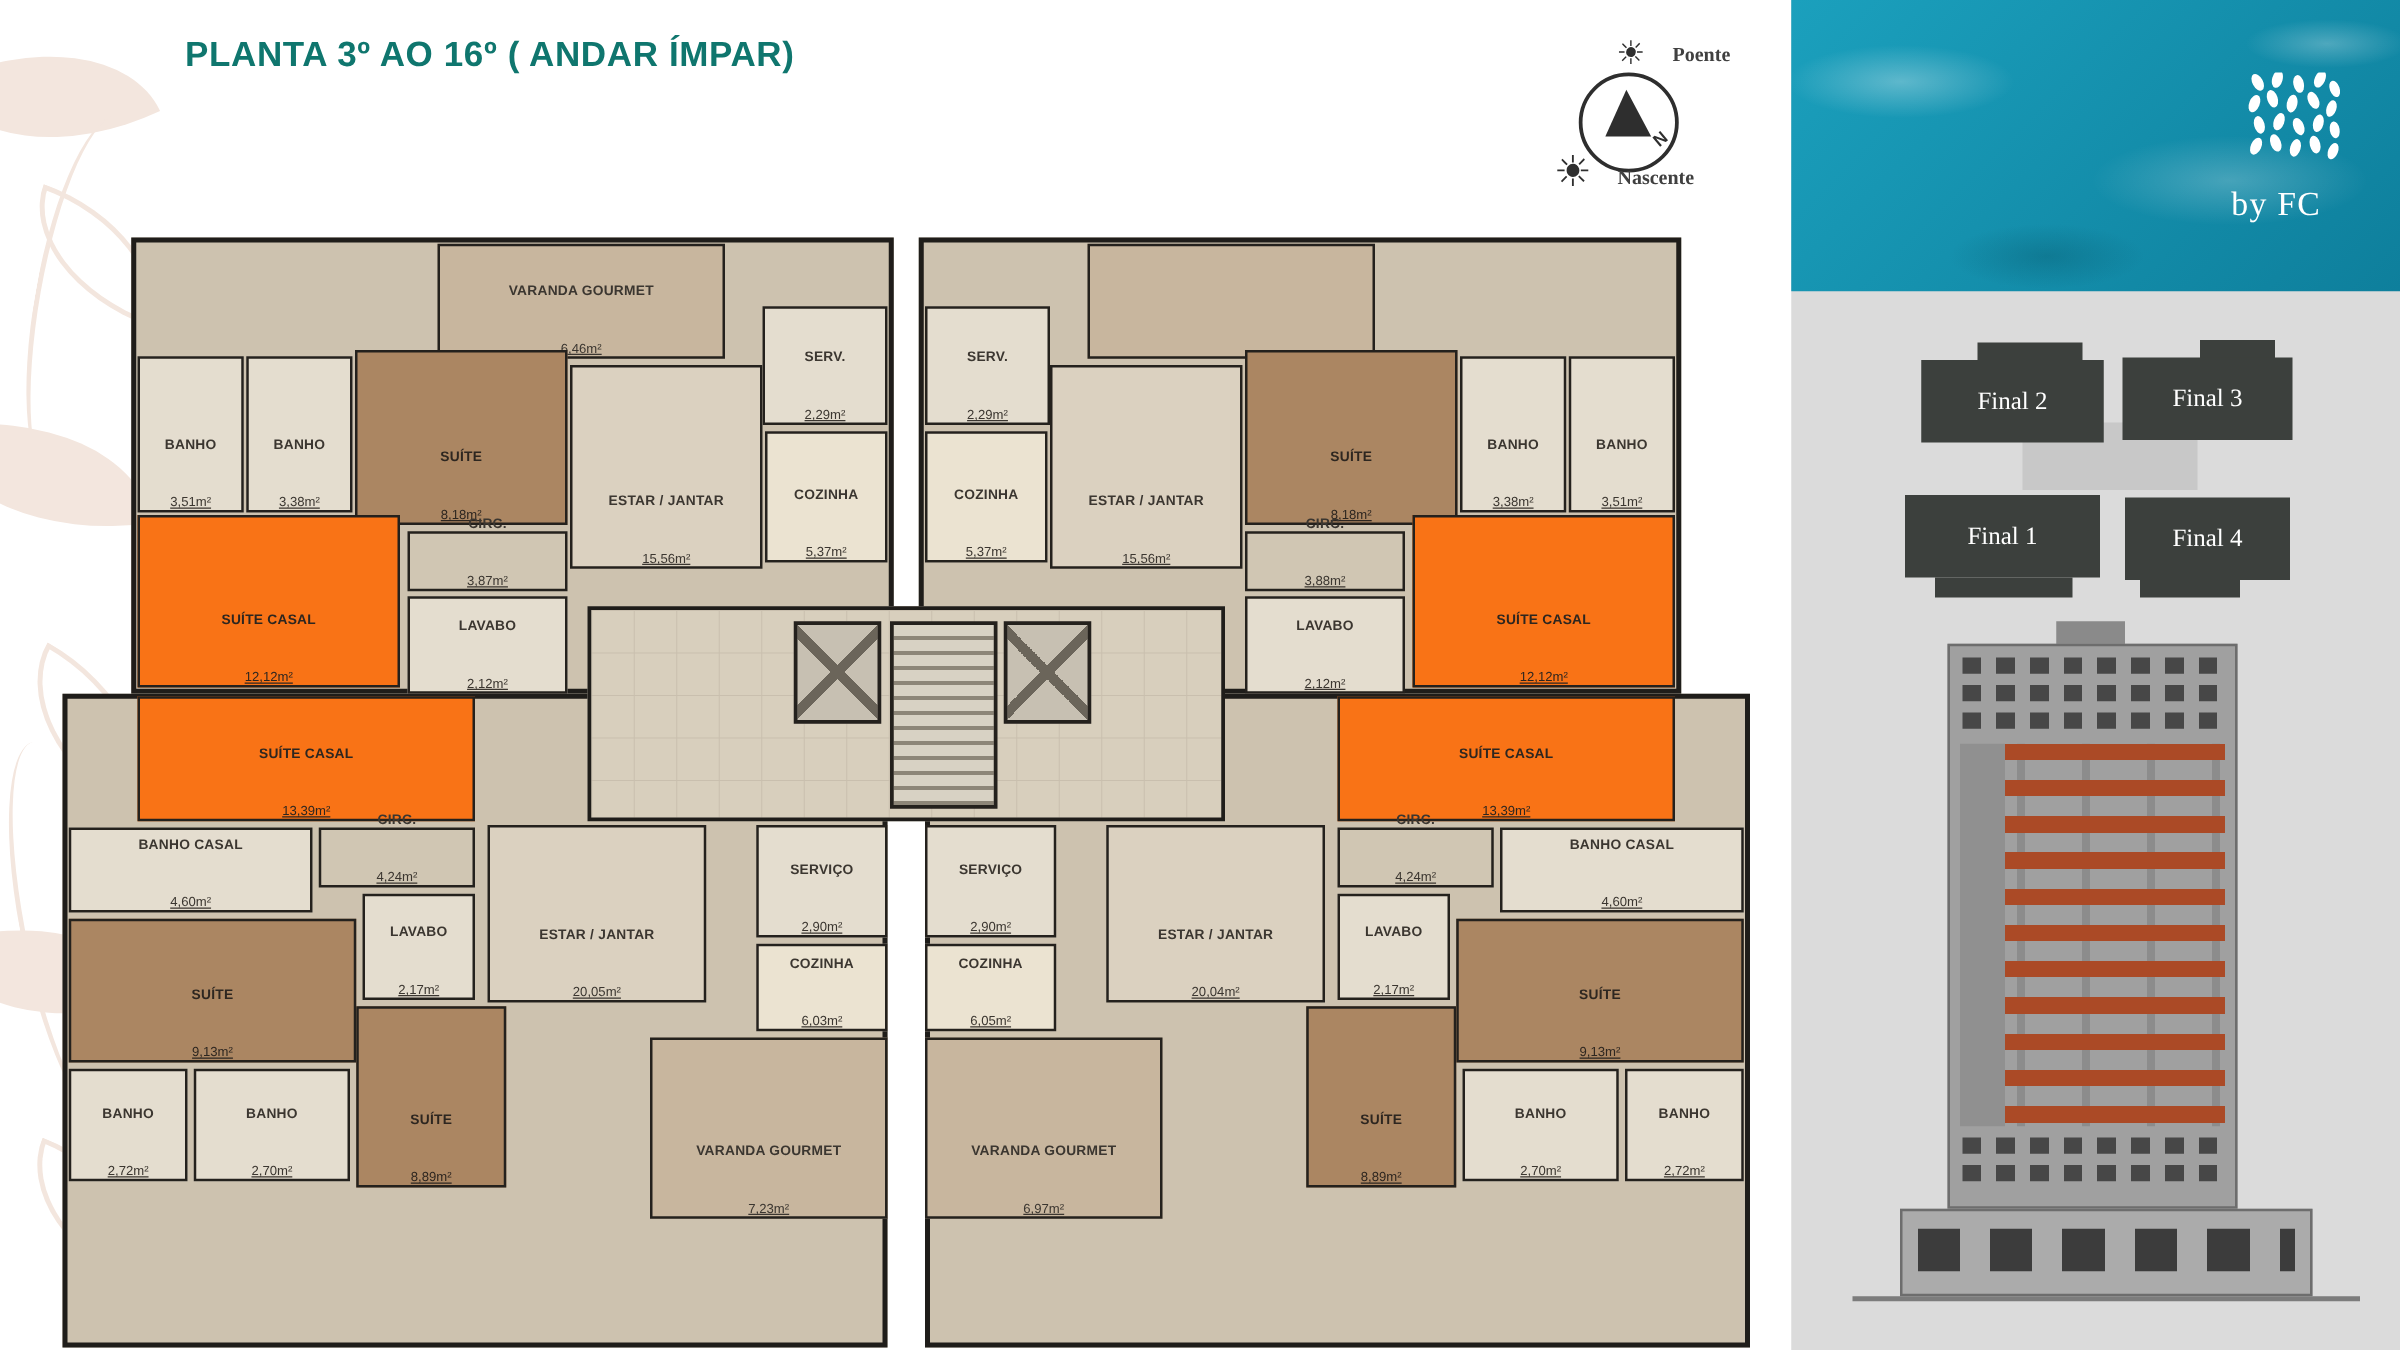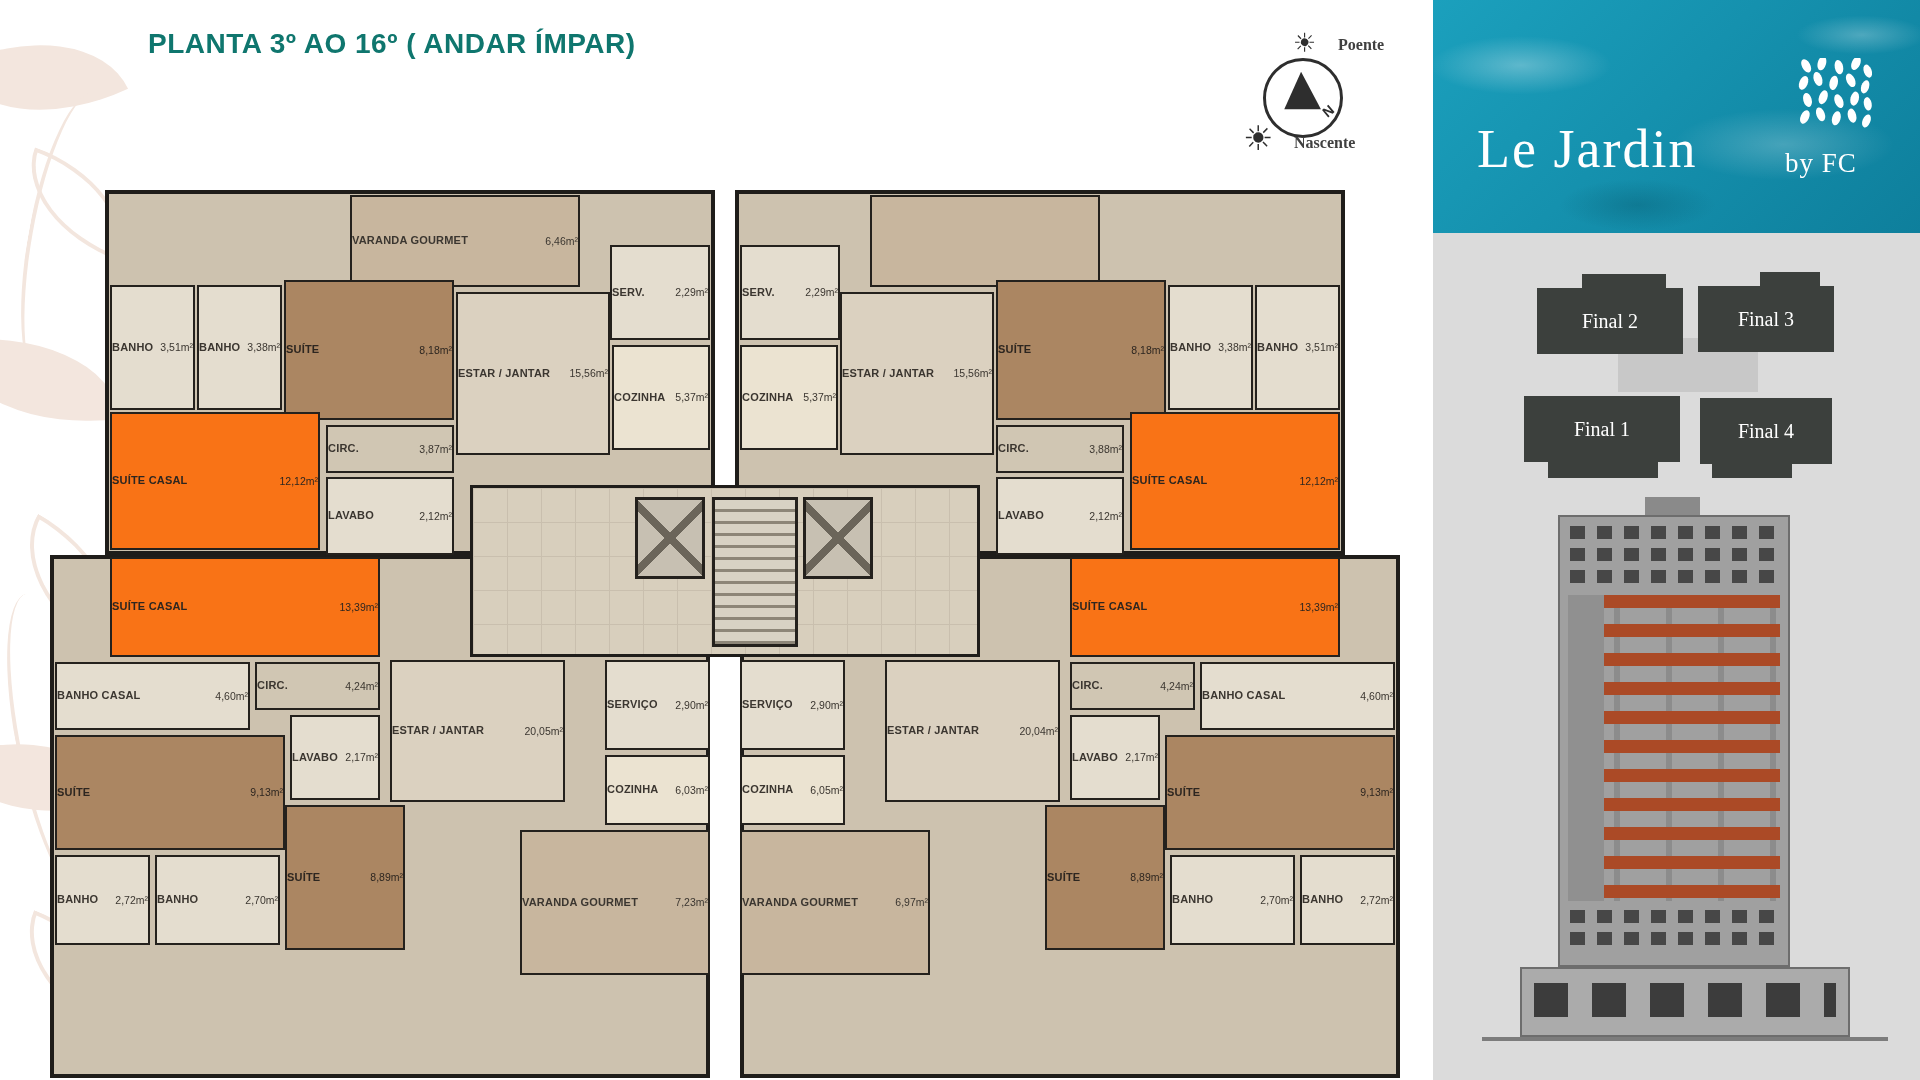--- a/index.html
+++ b/index.html
@@ -31,23 +31,23 @@
   .corridor{position:absolute;background:#d8cfbd;border:3px solid #1f1d1a;box-sizing:border-box;z-index:2;
             background-image:linear-gradient(#c9bfae 1px,transparent 1px),
                              linear-gradient(90deg,#c9bfae 1px,transparent 1px);
             background-size:34px 34px;}
   .elev{position:absolute;background:#c7c0b2;border:3px solid #24211d;box-sizing:border-box;z-index:3;
         background-image:linear-gradient(45deg,transparent 46%,#6b655a 46%,#6b655a 54%,transparent 54%),
                          linear-gradient(-45deg,transparent 46%,#6b655a 46%,#6b655a 54%,transparent 54%);}
   .stairwell{position:absolute;border:3px solid #24211d;box-sizing:border-box;z-index:3;
              background:repeating-linear-gradient(180deg,#d8d2c4 0 9px,#8d8678 9px 12px);}
   .room{position:absolute;border:2px solid #24211d;box-sizing:border-box;display:flex;
-        flex-direction:row;align-items:center;justify-content:space-between;text-align:center;z-index:4;}
+        flex-direction:column;align-items:center;justify-content:flex-end;text-align:center;z-index:4;gap:33px;}
   .room b{font:bold 11px/1.2 "Liberation Sans",sans-serif;color:#3b3630;letter-spacing:.2px;}
-  .room i{font-style:normal;font:10.5px/1.15 "Liberation Sans",sans-serif;color:#3b3630;}
+  .room i{font-style:normal;font:10.5px/1.15 "Liberation Sans",sans-serif;color:#3b3630;text-decoration:underline;}
   .bath{background:#e4ddcf;}
   .kitchen{background:#ebe3d1;}
   .estarf{background:#dbd1c0;}
   .circf{background:#d0c6b3;}
   .varandaf{background:#c8b69e;}
   .wood{background:#ab8662;}
   .wood2{background:#f97316;}
   .wood b,.wood i,.wood2 b,.wood2 i{color:#2d2620;}
   .spa{background-color:#2ba3b5;
        background-image:linear-gradient(rgba(255,255,255,.22) 1px,transparent 1px),
@@ -325,21 +325,20 @@
         <ellipse cx="33" cy="33" rx="3.2" ry="5.5" transform="rotate(-22 33 33)"></ellipse>
         <ellipse cx="45" cy="31" rx="3.2" ry="5.5" transform="rotate(14 45 31)"></ellipse>
         <ellipse cx="55" cy="35" rx="3.0" ry="5.2" transform="rotate(-10 55 35)"></ellipse>
         <ellipse cx="7" cy="45" rx="3.2" ry="5.5" transform="rotate(25 7 45)"></ellipse>
         <ellipse cx="19" cy="43" rx="3.2" ry="5.5" transform="rotate(-20 19 43)"></ellipse>
         <ellipse cx="31" cy="46" rx="3.2" ry="5.5" transform="rotate(16 31 46)"></ellipse>
         <ellipse cx="43" cy="44" rx="3.2" ry="5.5" transform="rotate(-14 43 44)"></ellipse>
         <ellipse cx="54" cy="48" rx="3.0" ry="5.2" transform="rotate(22 54 48)"></ellipse>
       </svg>
     </div>
-    <div class="brand-name">Le Jardin</div>
     <div class="brand-by">by FC</div>
   </div>
 </div>
 
 <div>
   <div class="kp-core" style="left:1618px;top:338px;width:140px;height:54px;"></div>
   <div class="kp-notch" style="left:1582px;top:274px;width:84px;height:16px;"></div>
   <div class="kp-block" style="left:1537px;top:288px;width:146px;height:66px;">
     <span>Final 2</span>
   </div>

